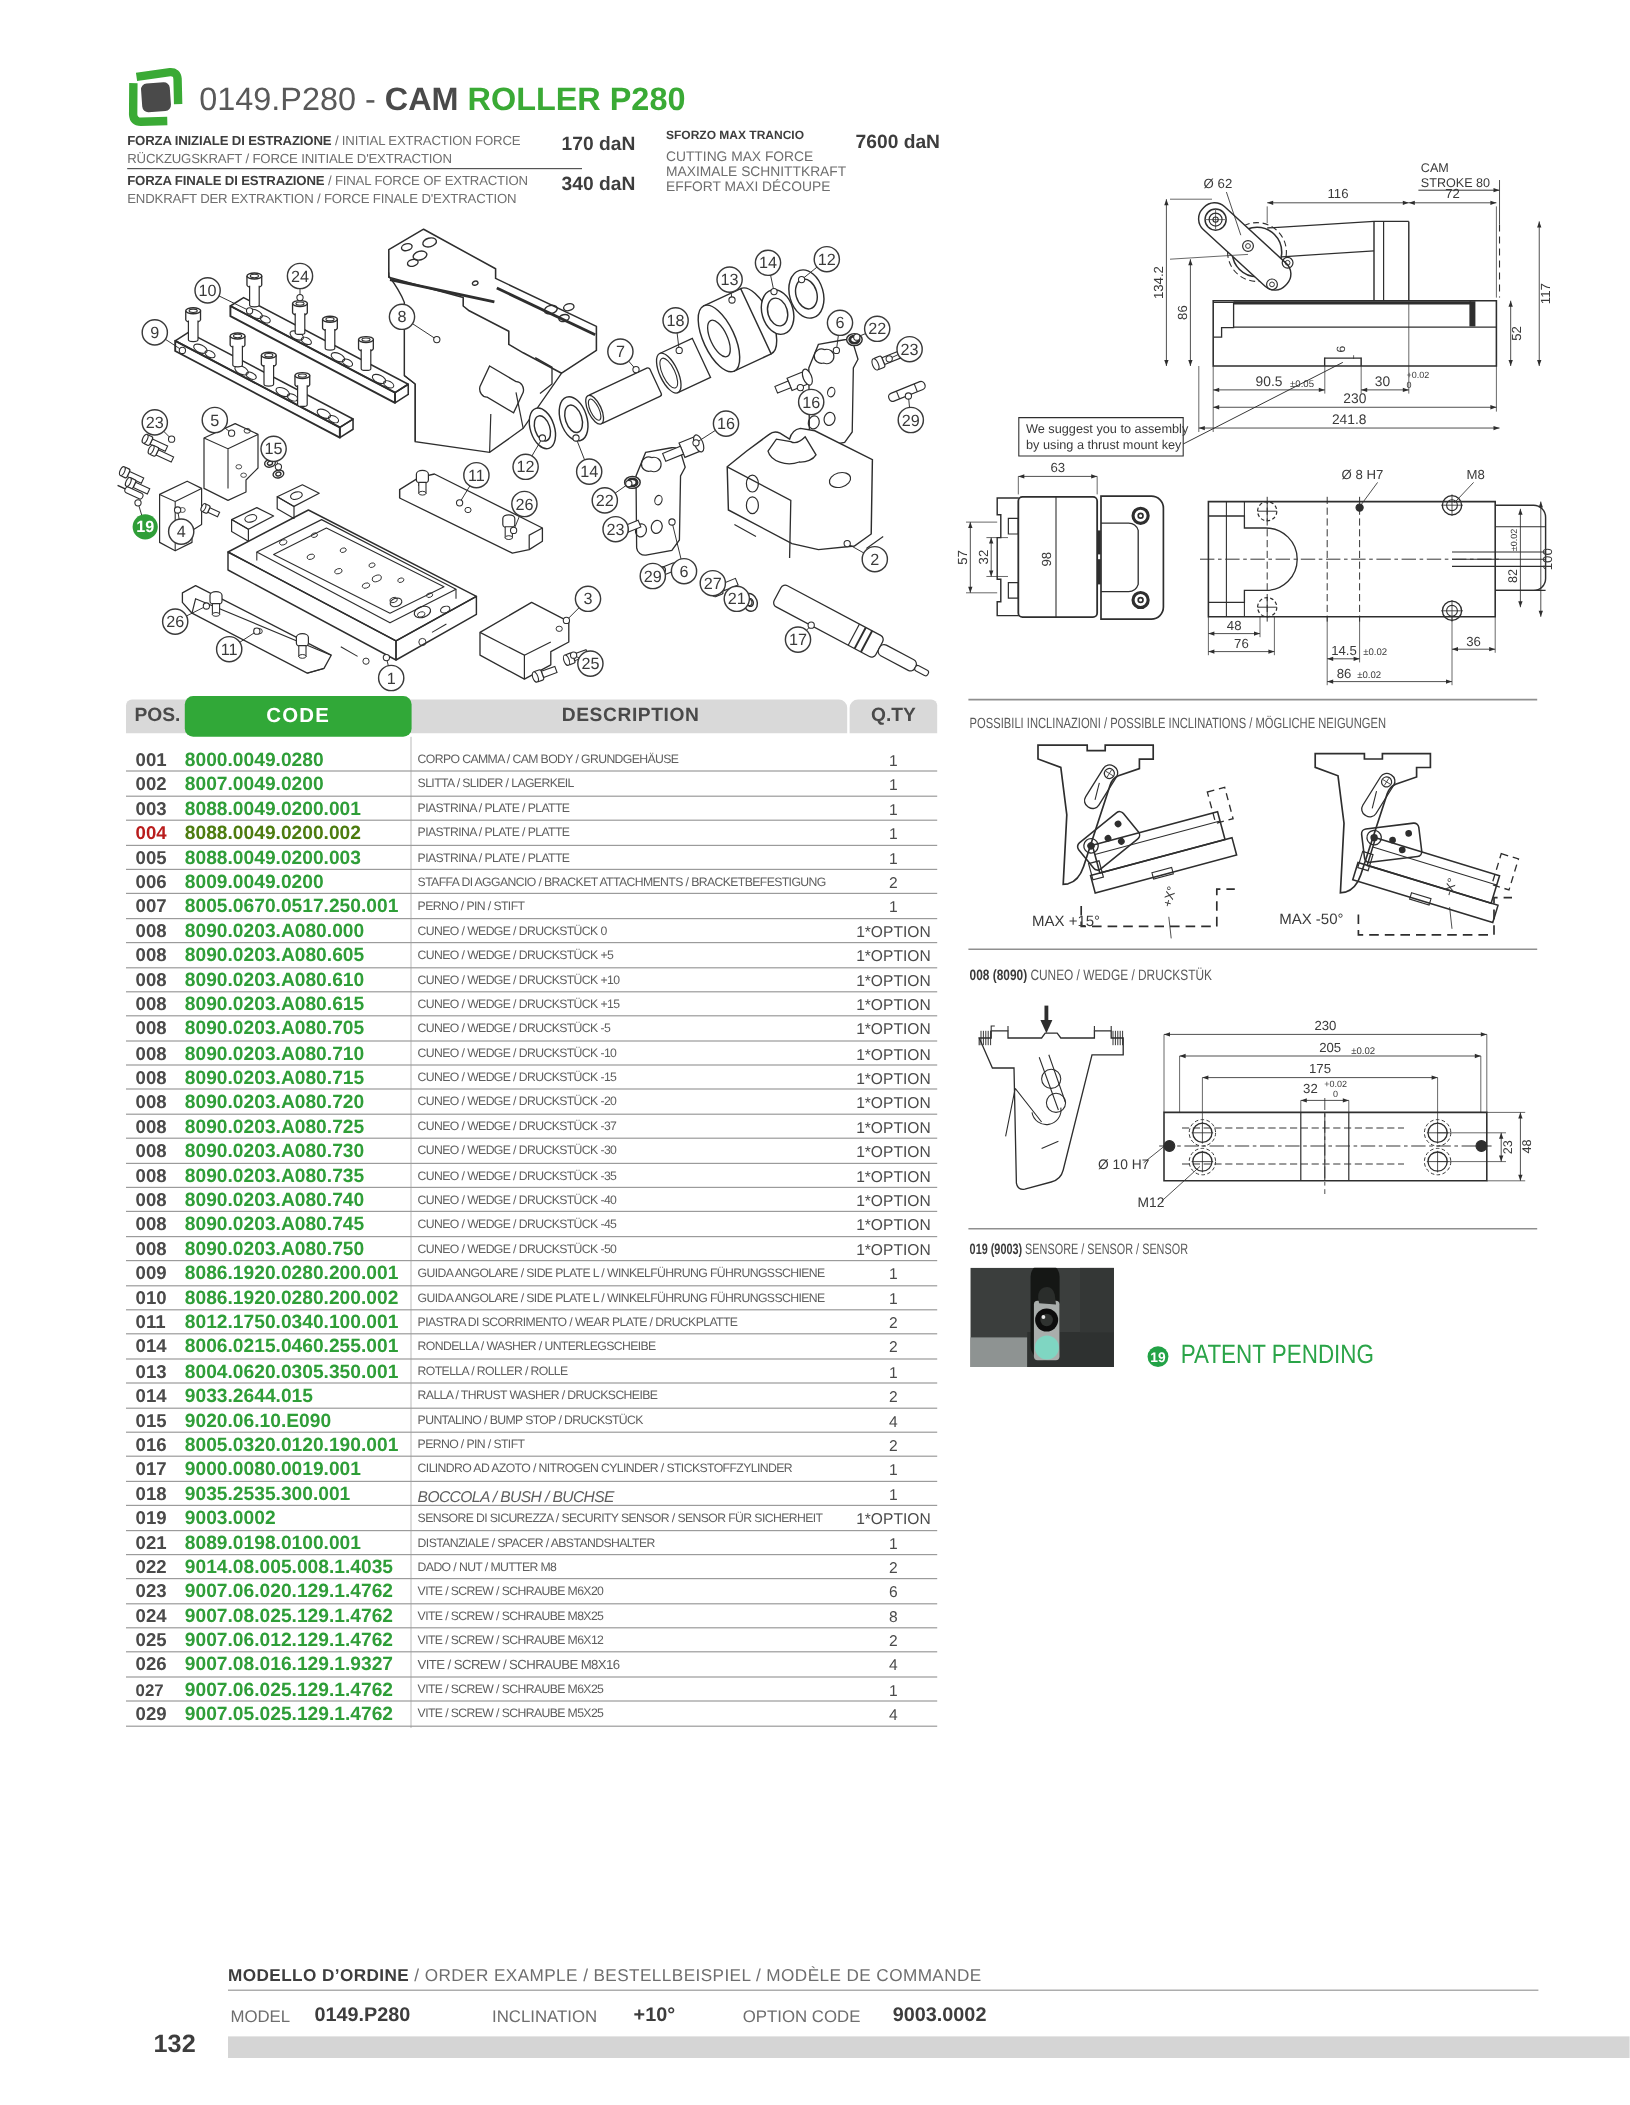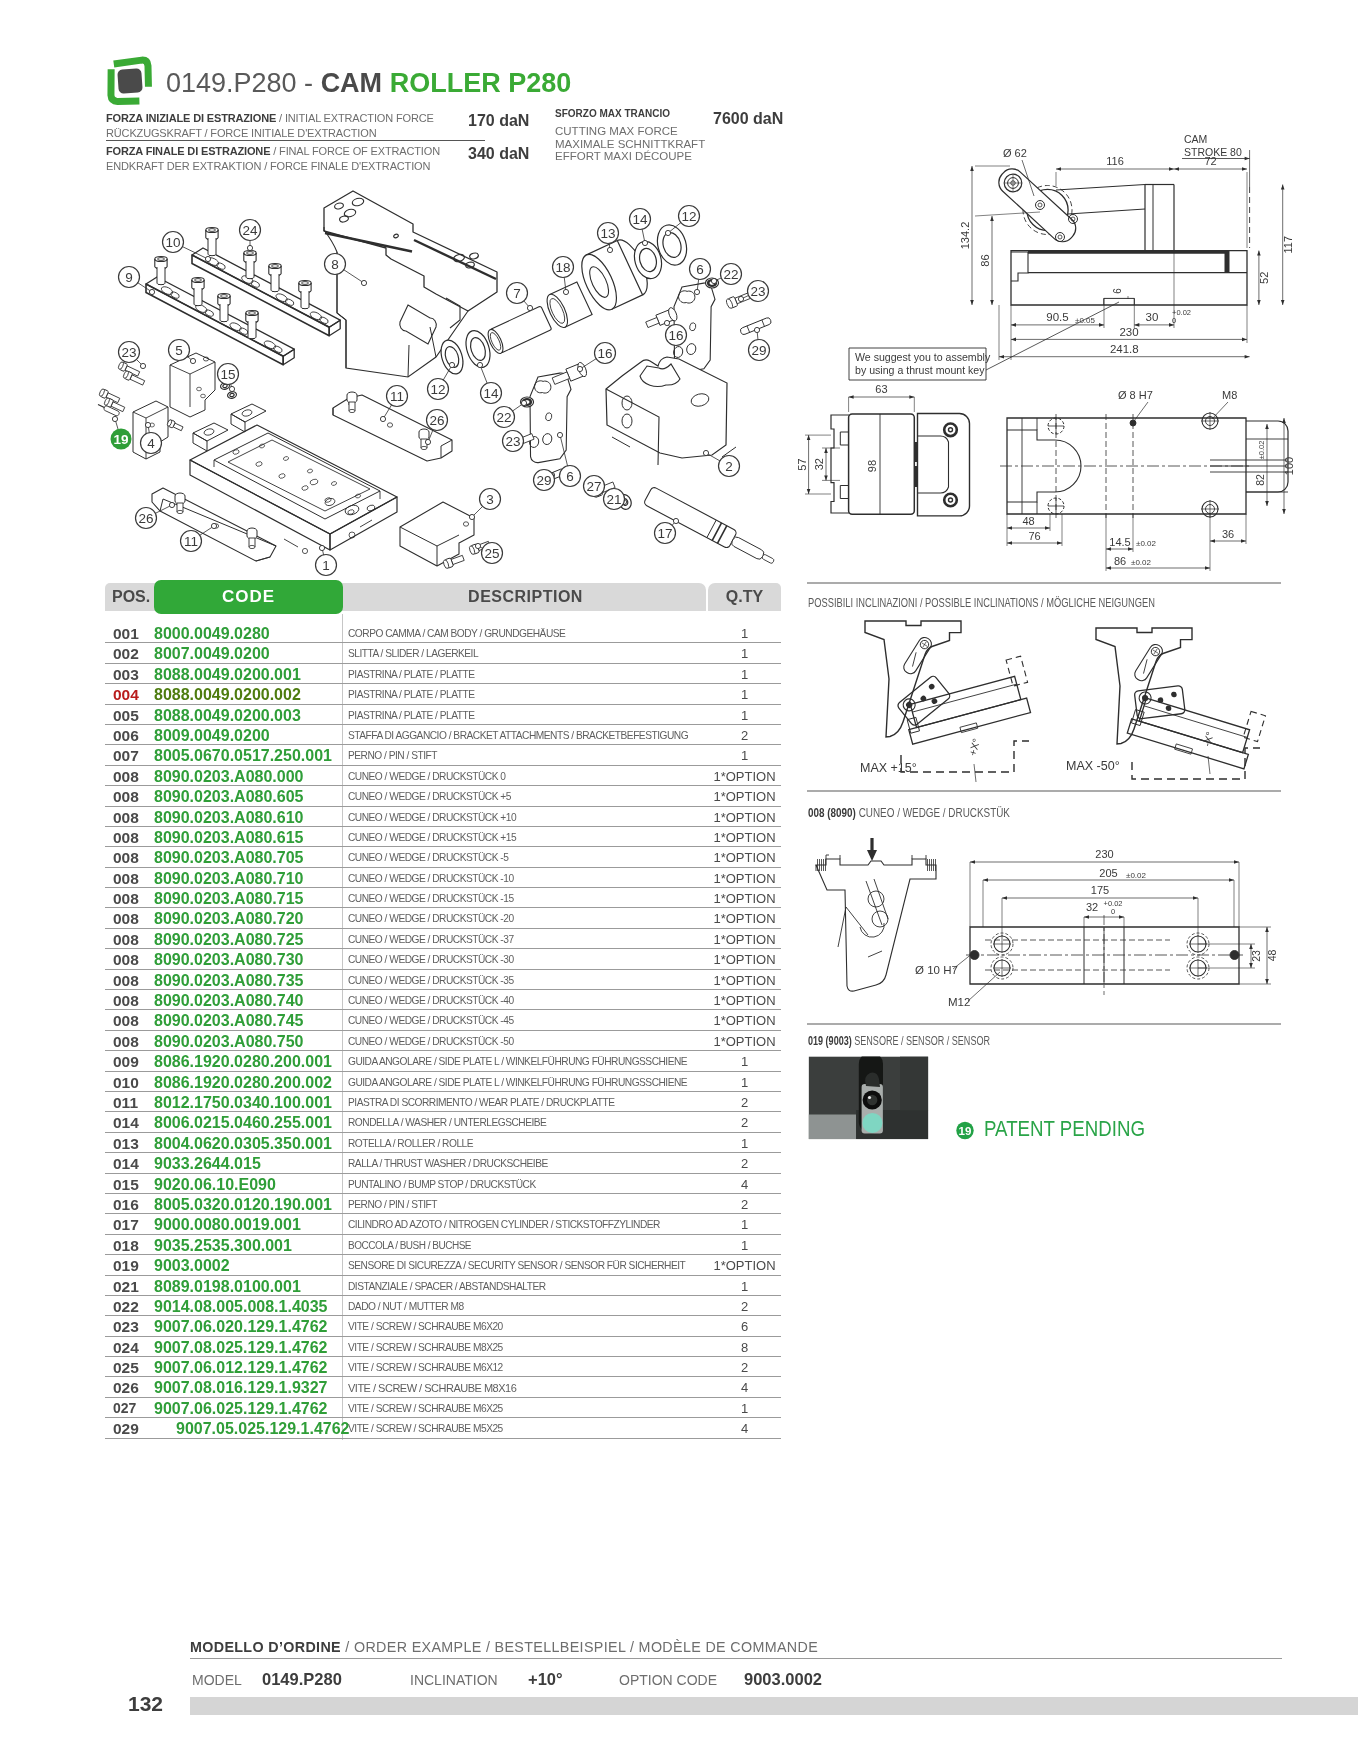--- a/index.html
+++ b/index.html
@@ -878,21 +878,21 @@
   </div>
       <div style="position:relative;height:19.4px;border-bottom:1px solid #9b9b9b;">
    <div style="position:absolute;left:8px;top:2px;font-size:15.5px;font-weight:bold;color:#4a4a4a;">017</div>
    <div style="position:absolute;left:49px;top:2px;font-size:16px;font-weight:bold;color:#2f9e38;">9000.0080.0019.001</div>
    <div style="position:absolute;left:243px;top:5px;font-size:10.2px;letter-spacing:-0.5px;color:#5e5e5e;">CILINDRO AD AZOTO / NITROGEN CYLINDER / STICKSTOFFZYLINDER</div>
    <div style="position:absolute;left:603px;top:3px;width:73px;text-align:center;font-size:13px;color:#4a4a4a;">1</div>
   </div>
       <div style="position:relative;height:19.4px;border-bottom:1px solid #9b9b9b;">
    <div style="position:absolute;left:8px;top:2px;font-size:15.5px;font-weight:bold;color:#4a4a4a;">018</div>
    <div style="position:absolute;left:49px;top:2px;font-size:16px;font-weight:bold;color:#2f9e38;">9035.2535.300.001</div>
-   <div style="position:absolute;left:243px;top:5px;font-size:10px;letter-spacing:-0.5px;color:#5e5e5e;">BOCCOLA / BUSH / BUCHSE</div>
+   <div style="position:absolute;left:243px;top:5px;font-size:13px;letter-spacing:-0.5px;color:#5e5e5e;font-style:italic;">BOCCOLA / BUSH / BUCHSE</div>
    <div style="position:absolute;left:603px;top:3px;width:73px;text-align:center;font-size:13px;color:#4a4a4a;">1</div>
   </div>
       <div style="position:relative;height:19.4px;border-bottom:1px solid #9b9b9b;">
    <div style="position:absolute;left:8px;top:2px;font-size:15.5px;font-weight:bold;color:#4a4a4a;">019</div>
    <div style="position:absolute;left:49px;top:2px;font-size:16px;font-weight:bold;color:#2f9e38;">9003.0002</div>
    <div style="position:absolute;left:243px;top:5px;font-size:10.2px;letter-spacing:-0.5px;color:#5e5e5e;">SENSORE DI SICUREZZA / SECURITY SENSOR / SENSOR FÜR SICHERHEIT</div>
    <div style="position:absolute;left:603px;top:3px;width:73px;text-align:center;font-size:13px;color:#4a4a4a;">1*OPTION</div>
   </div>
       <div style="position:relative;height:19.4px;border-bottom:1px solid #9b9b9b;">
    <div style="position:absolute;left:8px;top:2px;font-size:15.5px;font-weight:bold;color:#4a4a4a;">021</div>
@@ -931,21 +931,21 @@
    <div style="position:absolute;left:603px;top:3px;width:73px;text-align:center;font-size:13px;color:#4a4a4a;">4</div>
   </div>
       <div style="position:relative;height:19.4px;border-bottom:1px solid #9b9b9b;">
    <div style="position:absolute;left:8px;top:2px;font-size:14px;font-weight:bold;color:#4a4a4a;text-align:center;">027</div>
    <div style="position:absolute;left:49px;top:2px;font-size:16px;font-weight:bold;color:#2f9e38;">9007.06.025.129.1.4762</div>
    <div style="position:absolute;left:243px;top:5px;font-size:10.2px;letter-spacing:-0.5px;color:#5e5e5e;">VITE / SCREW / SCHRAUBE M6X25</div>
    <div style="position:absolute;left:603px;top:3px;width:73px;text-align:center;font-size:13px;color:#4a4a4a;">1</div>
   </div>
       <div style="position:relative;height:19.4px;border-bottom:1px solid #9b9b9b;">
    <div style="position:absolute;left:8px;top:2px;font-size:15.5px;font-weight:bold;color:#4a4a4a;">029</div>
-   <div style="position:absolute;left:49px;top:2px;font-size:16px;font-weight:bold;color:#2f9e38;margin-left:22px;">9007.05.025.129.1.4762</div>
+   <div style="position:absolute;left:49px;top:2px;font-size:16px;font-weight:bold;color:#2f9e38;">9007.05.025.129.1.4762</div>
    <div style="position:absolute;left:243px;top:5px;font-size:10.2px;letter-spacing:-0.5px;color:#5e5e5e;">VITE / SCREW / SCHRAUBE M5X25</div>
    <div style="position:absolute;left:603px;top:3px;width:73px;text-align:center;font-size:13px;color:#4a4a4a;">4</div>
   </div>
     </div>
 </div>
 
 <div class="abs" id="rightcol" style="left:795px;top:580px;width:505px;height:600px;">
     <svg width="505" height="600" viewBox="795 580 505 600" style="overflow:visible">
       <line x1="807" y1="583" x2="1281" y2="583" stroke="#8f8f8f" stroke-width="1.3"></line>
 <text x="808" y="607" font-size="12.3" fill="#5a5a5a" textLength="347" lengthAdjust="spacingAndGlyphs">POSSIBILI INCLINAZIONI / POSSIBLE INCLINATIONS / MÖGLICHE NEIGUNGEN</text>

